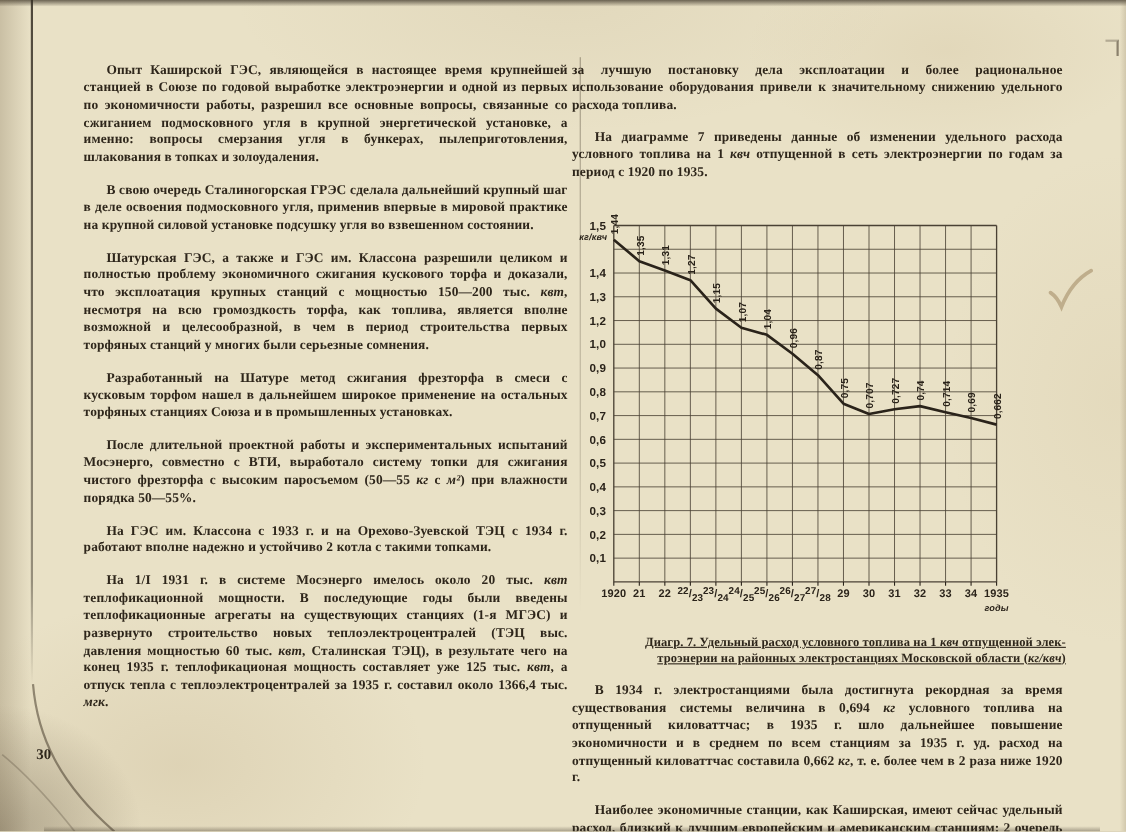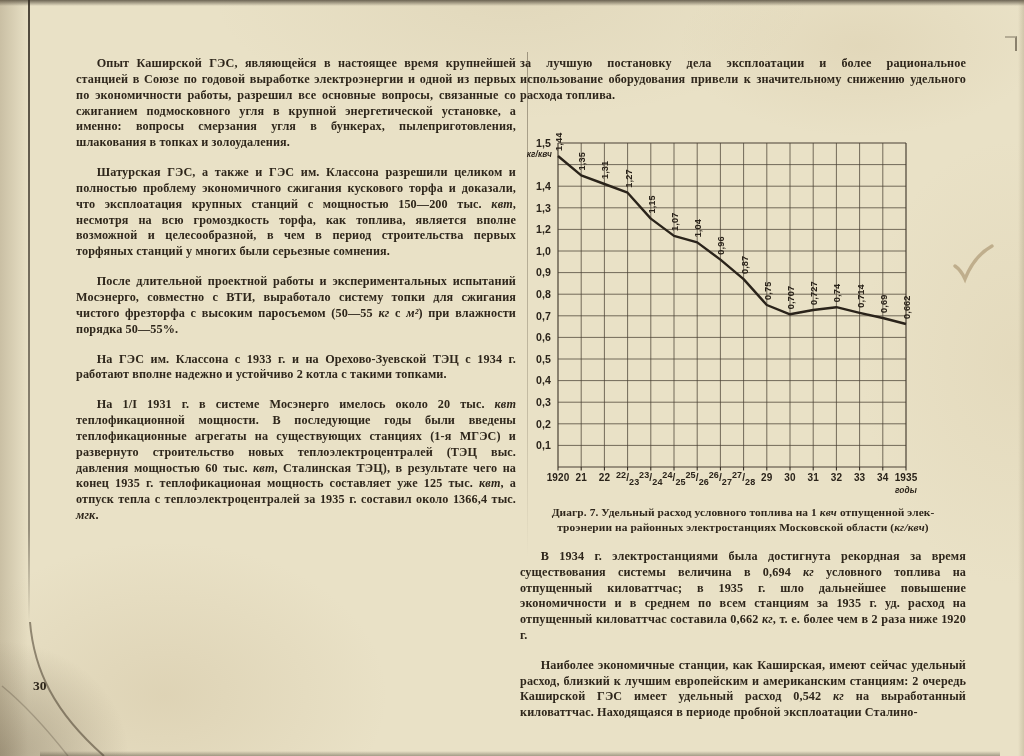--- a/index.html
+++ b/index.html
@@ -32,23 +32,23 @@
     border-right:2px solid rgba(62,52,38,.55);border-top:2px solid rgba(62,52,38,.30);}
   .col{position:absolute;top:42px;text-align:justify;font-weight:700;
     font-size:12.2px;line-height:15.85px;letter-spacing:.12px;}
   .col-left{left:62px;width:468px;}
   .col-right{left:506px;width:474px;line-height:15.8px;}
   .col p{margin:14px;text-indent:1.7em;}
   .col p.no-indent{text-indent:0;}
   .col i{font-style:italic;}
   .page-number{position:absolute;left:33px;top:678px;font-weight:700;font-size:13.5px;
     font-family:"Liberation Serif","DejaVu Serif",serif;}
-  .chart-block{margin-top:14px;}
+  .chart-block{margin-top:14px;text-decoration:underline;}
   .chart-block svg{display:block;}
-  .caption{width:452px;margin:6px auto 9px;text-align:center;font-weight:700;
+  .caption{width:452px;margin:16px auto 9px;text-align:right;font-weight:700;
     font-size:11.4px;line-height:1.30;letter-spacing:.1px;}
   .checkmark{position:absolute;left:950px;top:242px;width:46px;height:46px;opacity:.78;}
   .col-divider{position:absolute;left:527px;top:52px;width:1px;height:505px;
     background:linear-gradient(180deg, rgba(70,60,45,.45), rgba(70,60,45,.22) 72%, rgba(70,60,45,0));}
   .curl-lines{position:absolute;left:0;top:616px;width:130px;height:140px;}
 </style>
 </head>
 <body>
 
 <div class="page">
@@ -63,29 +63,32 @@
     <path d="M30,6 C34,54 54,96 104,140" fill="none" stroke="rgba(72,62,46,.55)" stroke-width="2"></path>
     <path d="M2,70 C24,88 46,112 68,140" fill="none" stroke="rgba(72,62,46,.28)" stroke-width="1.5"></path>
   </svg>
   <div class="corner-mark"></div>
   <div class="col-divider"></div>
 
   <div class="page-number">30</div>
 
   <div class="col col-left" id="col-left">
       <p>Опыт Каширской ГЭС, являющейся в настоящее время крупнейшей станцией в Союзе по годовой выработке электроэнергии и одной из первых по экономичности работы, разрешил все основные вопросы, связанные со сжиганием подмосковного угля в крупной энергетической установке, а именно: вопросы смерзания угля в бункерах, пылеприготовления, шлакования в топках и золоудаления.</p>
+      <p>В свою очередь Сталиногорская ГРЭС сделала дальнейший крупный шаг в деле освоения подмосковного угля, применив впервые в мировой практике на крупной силовой установке подсушку угля во взвешенном состоянии.</p>
       <p>Шатурская ГЭС, а также и ГЭС им. Классона разрешили целиком и полностью проблему экономичного сжигания кускового торфа и доказали, что эксплоатация крупных станций с мощностью 150—200 тыс. <i>квт</i>, несмотря на всю громоздкость торфа, как топлива, является вполне возможной и целесообразной, в чем в период строительства первых торфяных станций у многих были серьезные сомнения.</p>
+      <p>Разработанный на Шатуре метод сжигания фрезторфа в смеси с кусковым торфом нашел в дальнейшем широкое применение на остальных торфяных станциях Союза и в промышленных установках.</p>
       <p>После длительной проектной работы и экспериментальных испытаний Мосэнерго, совместно с ВТИ, выработало систему топки для сжигания чистого фрезторфа с высоким паросъемом (50—55 <i>кг</i> с <i>м²</i>) при влажности порядка 50—55%.</p>
       <p>На ГЭС им. Классона с 1933 г. и на Орехово-Зуевской ТЭЦ с 1934 г. работают вполне надежно и устойчиво 2 котла с такими топками.</p>
       <p>На 1/I 1931 г. в системе Мосэнерго имелось около 20 тыс. <i>квт</i> теплофикационной мощности. В последующие годы были введены теплофикационные агрегаты на существующих станциях (1-я МГЭС) и развернуто строительство новых теплоэлектроцентралей (ТЭЦ выс. давления мощностью 60 тыс. <i>квт</i>, Сталинская ТЭЦ), в результате чего на конец 1935 г. теплофикационая мощность составляет уже 125 тыс. <i>квт</i>, а отпуск тепла с теплоэлектроцентралей за 1935 г. составил около 1366,4 тыс. <i>мгк</i>.</p>
     </div>
 
   <div class="col col-right">
     <div id="right-top">
         <p class="no-indent">за лучшую постановку дела эксплоатации и более рациональное использование оборудования привели к значительному снижению удельного расхода топлива.</p>
+        <p>На диаграмме 7 приведены данные об изменении удельного расхода условного топлива на 1 <i>квч</i> отпущенной в сеть электроэнергии по годам за период с 1920 по 1935.</p>
       </div>
     <div class="chart-block">
       <svg id="chart-svg" width="474" height="382" viewBox="0 0 474 382">
           <g>
             <line x1="52" y1="26" x2="52" y2="350" stroke="#4a4134" stroke-width="1.2"></line>
             <line x1="75.2" y1="26" x2="75.2" y2="350" stroke="#4a4134" stroke-width="0.75"></line>
             <line x1="98.4" y1="26" x2="98.4" y2="350" stroke="#4a4134" stroke-width="0.75"></line>
             <line x1="121.6" y1="26" x2="121.6" y2="350" stroke="#4a4134" stroke-width="0.75"></line>
             <line x1="144.8" y1="26" x2="144.8" y2="350" stroke="#4a4134" stroke-width="0.75"></line>
             <line x1="168" y1="26" x2="168" y2="350" stroke="#4a4134" stroke-width="0.75"></line>

